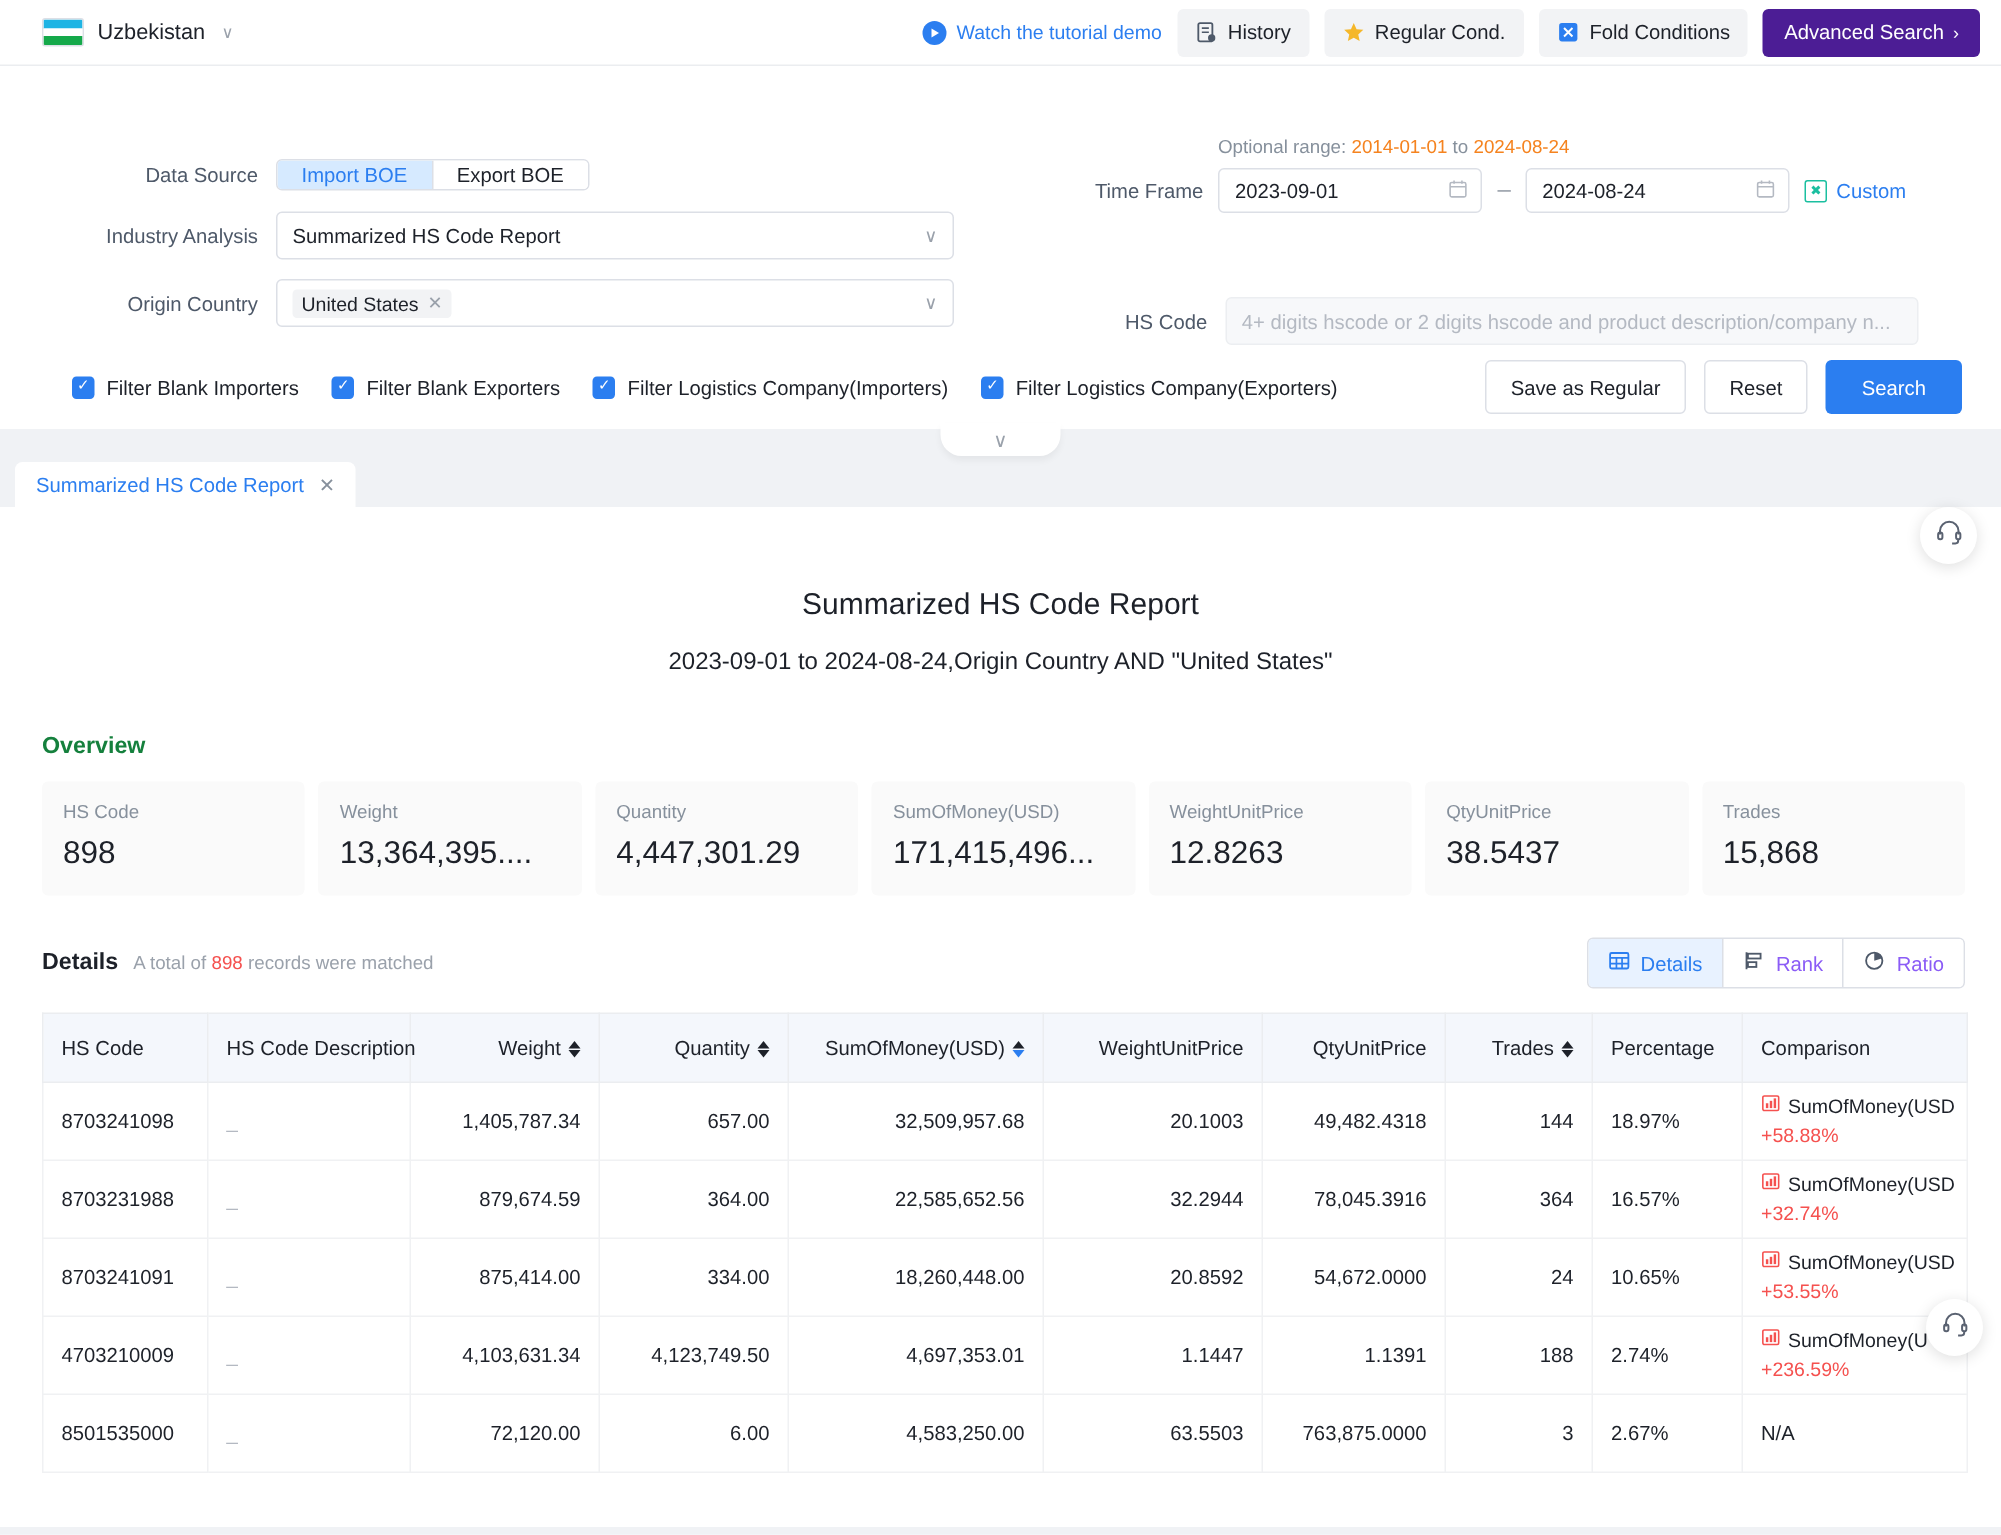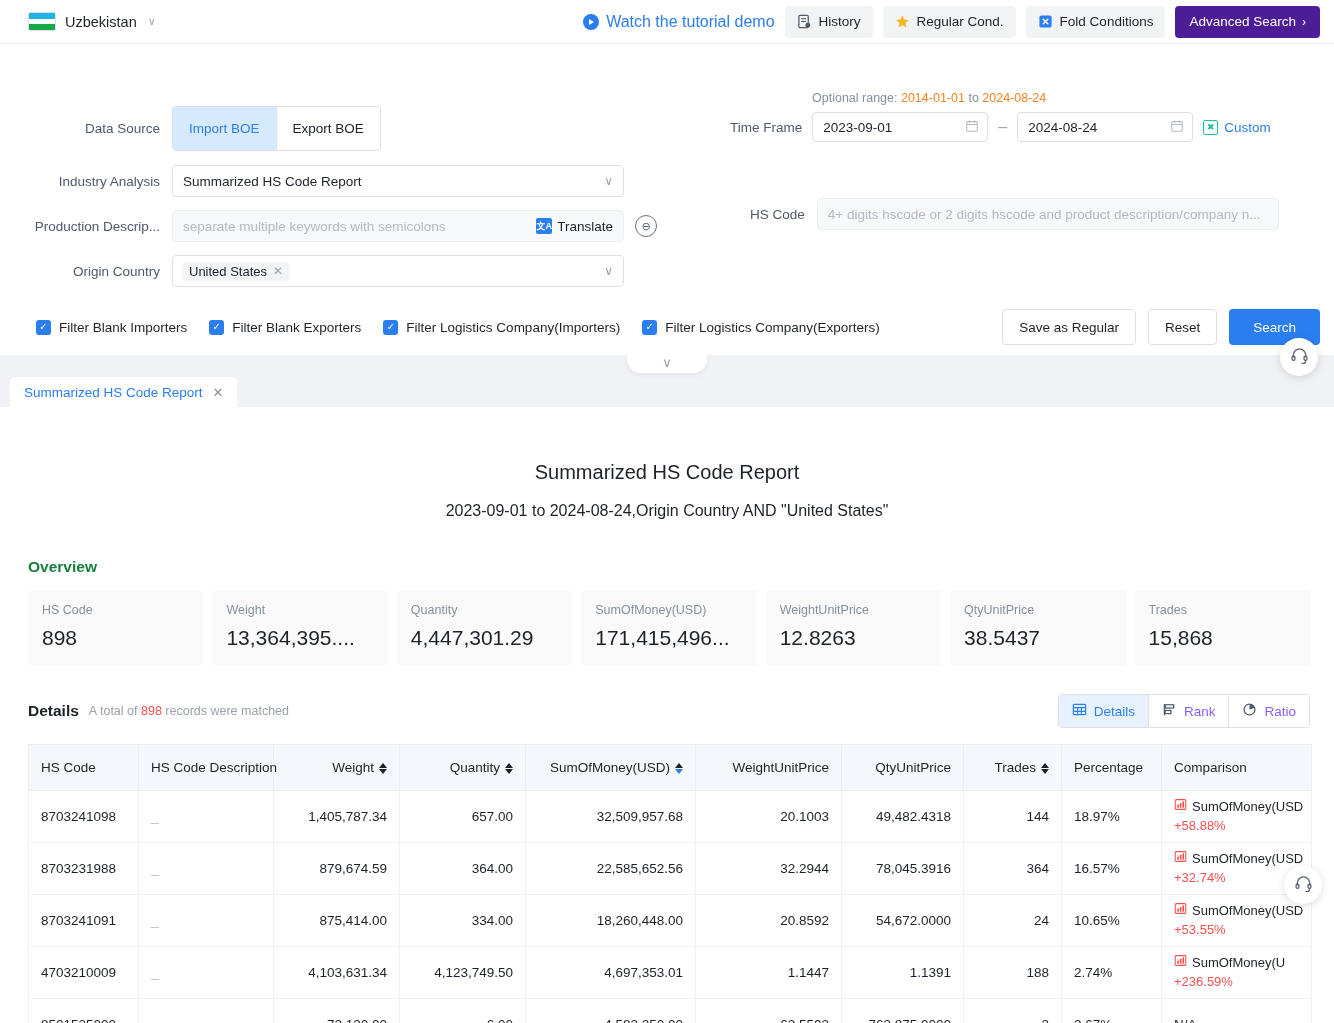--- a/index.html
+++ b/index.html
@@ -25,21 +25,21 @@
   .flag i { display: block; flex: 1; }
   .flag .s1 { background: #1eb4e4; }
   .flag .s2 { background: #ffffff; }
   .flag .s3 { background: #15a94a; }
   .country-name { font-size: 14.5px; color: #1d2129; }
   .chev { color: #9aa1ab; font-size: 11px; margin-left: 2px; }
 
   .top-right { margin-left: auto; display: flex; align-items: center; gap: 10px; }
   .tut-link {
     display: flex; align-items: center; gap: 7px;
-    color: #2b7ef0; font-size: 16px; cursor: pointer;
+    color: #2b7ef0; font-size: 13px; cursor: pointer;
   }
   .tut-ico {
     width: 16px; height: 16px; border-radius: 50%; background: #2b7ef0;
     display: inline-flex; align-items: center; justify-content: center;
   }
   .tut-ico::after {
     content: ""; width: 0; height: 0;
     border-left: 5px solid #fff; border-top: 3.5px solid transparent; border-bottom: 3.5px solid transparent;
     margin-left: 1px;
   }
@@ -56,26 +56,26 @@
   .adv-btn .ar { font-size: 12px; }
 
   
   .panel { background: #fff; padding: 0 0 10px 0; position: relative; }
   .opt-range {
     position: absolute; left: 812px; top: 47px;
     font-size: 12.5px; color: #86909c;
   }
   .opt-range b { color: #f5831f; font-weight: 400; }
 
-  .row { display: flex; align-items: center; }
+  .row { display: flex; align-items: center; margin-left: 12px; }
   .lbl { font-size: 13.5px; color: #4e5969; text-align: right; }
 
   .r1 { padding-top: 62px; }
   .ds-label { width: 172px; padding-right: 12px; }
-  .seg { display: flex; border: 1px solid #dcdfe6; border-radius: 4px; overflow: hidden; height: 45px; justify-content: center; }
+  .seg { display: flex; border: 1px solid #dcdfe6; border-radius: 4px; overflow: hidden; height: 21px; justify-content: center; }
   .seg div {
     padding: 0 16px; display: flex; align-items: center; font-size: 13.5px;
     cursor: pointer; background: #fff; color: #1d2129;
   }
   .seg div.on { background: #d6eaff; color: #2b7ef0; }
   .seg div + div { border-left: 1px solid #dcdfe6; }
 
   .tf-wrap { position: absolute; left: 730px; top: 68px; display: flex; align-items: center; gap: 10px; }
   .tf-label { font-size: 13.5px; color: #4e5969; }
   .dateinp {
@@ -130,21 +130,21 @@
   }
 
   .r5 { margin-top: 22px; padding-left: 36px; align-items: center; }
   .cb { display: flex; align-items: center; gap: 8px; margin-right: 22px; cursor: pointer; }
   .cbx {
     width: 15px; height: 15px; background: #2b7ef0; border-radius: 3px;
     display: inline-flex; align-items: center; justify-content: center;
     color: #fff; font-size: 10px; line-height: 1;
   }
   .cb span.t { font-size: 13.5px; color: #1d2129; }
-  .acts { margin-left: auto; display: flex; align-items: center; gap: 12px; padding-right: 14px; }
+  .acts { margin-left: auto; display: flex; align-items: center; gap: 12px; padding-right: 26px; }
   .wbtn {
     height: 36px; padding: 0 16px; border: 1px solid #dcdfe6; border-radius: 4px; background: #fff;
     font-size: 13.5px; color: #1d2129; cursor: pointer; display: flex; align-items: center;
   }
   .pbtn {
     height: 36px; padding: 0 24px; border-radius: 4px; background: #2b7ef0; color: #fff;
     font-size: 13.5px; border: none; cursor: pointer; display: flex; align-items: center;
   }
 
   .collapse {
@@ -345,31 +345,20 @@
     </div>
 
     <div class="row r2">
       <div class="lbl fld-label">Industry Analysis</div>
       <div class="inp">
         <span>Summarized HS Code Report</span>
         <span class="chev2">∨</span>
       </div>
     </div>
 
-    <div class="row r3">
-      <div class="lbl fld-label">Production Descrip...</div>
-      <div class="inp grey">
-        <span class="ph">separate multiple keywords with semicolons</span>
-        <span class="translate">
-          <span class="tr-ico">文A</span>
-          <span>Translate</span>
-        </span>
-      </div>
-      <span class="mic">⊖</span>
-    </div>
 
     <div class="hs-wrap">
       <span class="lbl">HS Code</span>
       <div class="hs-inp">
         <span>4+ digits hscode or 2 digits hscode and product description/company n...</span>
       </div>
     </div>
 
     <div class="row r4">
       <div class="lbl fld-label">Origin Country</div>

